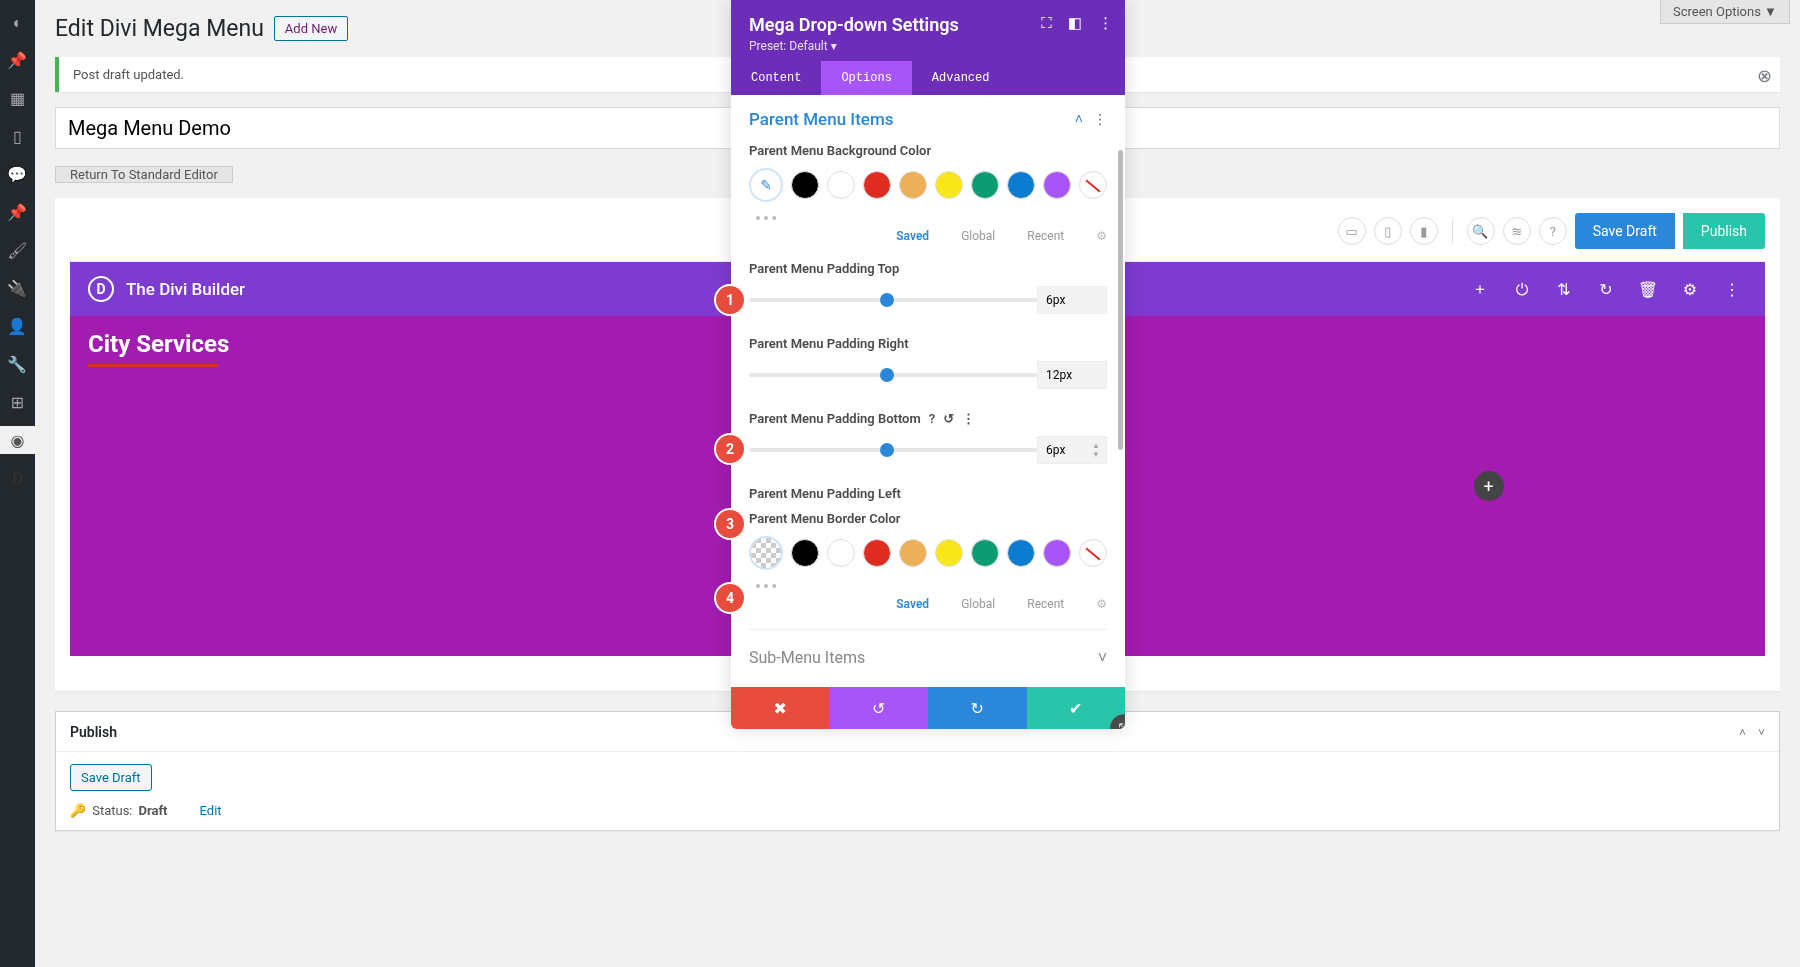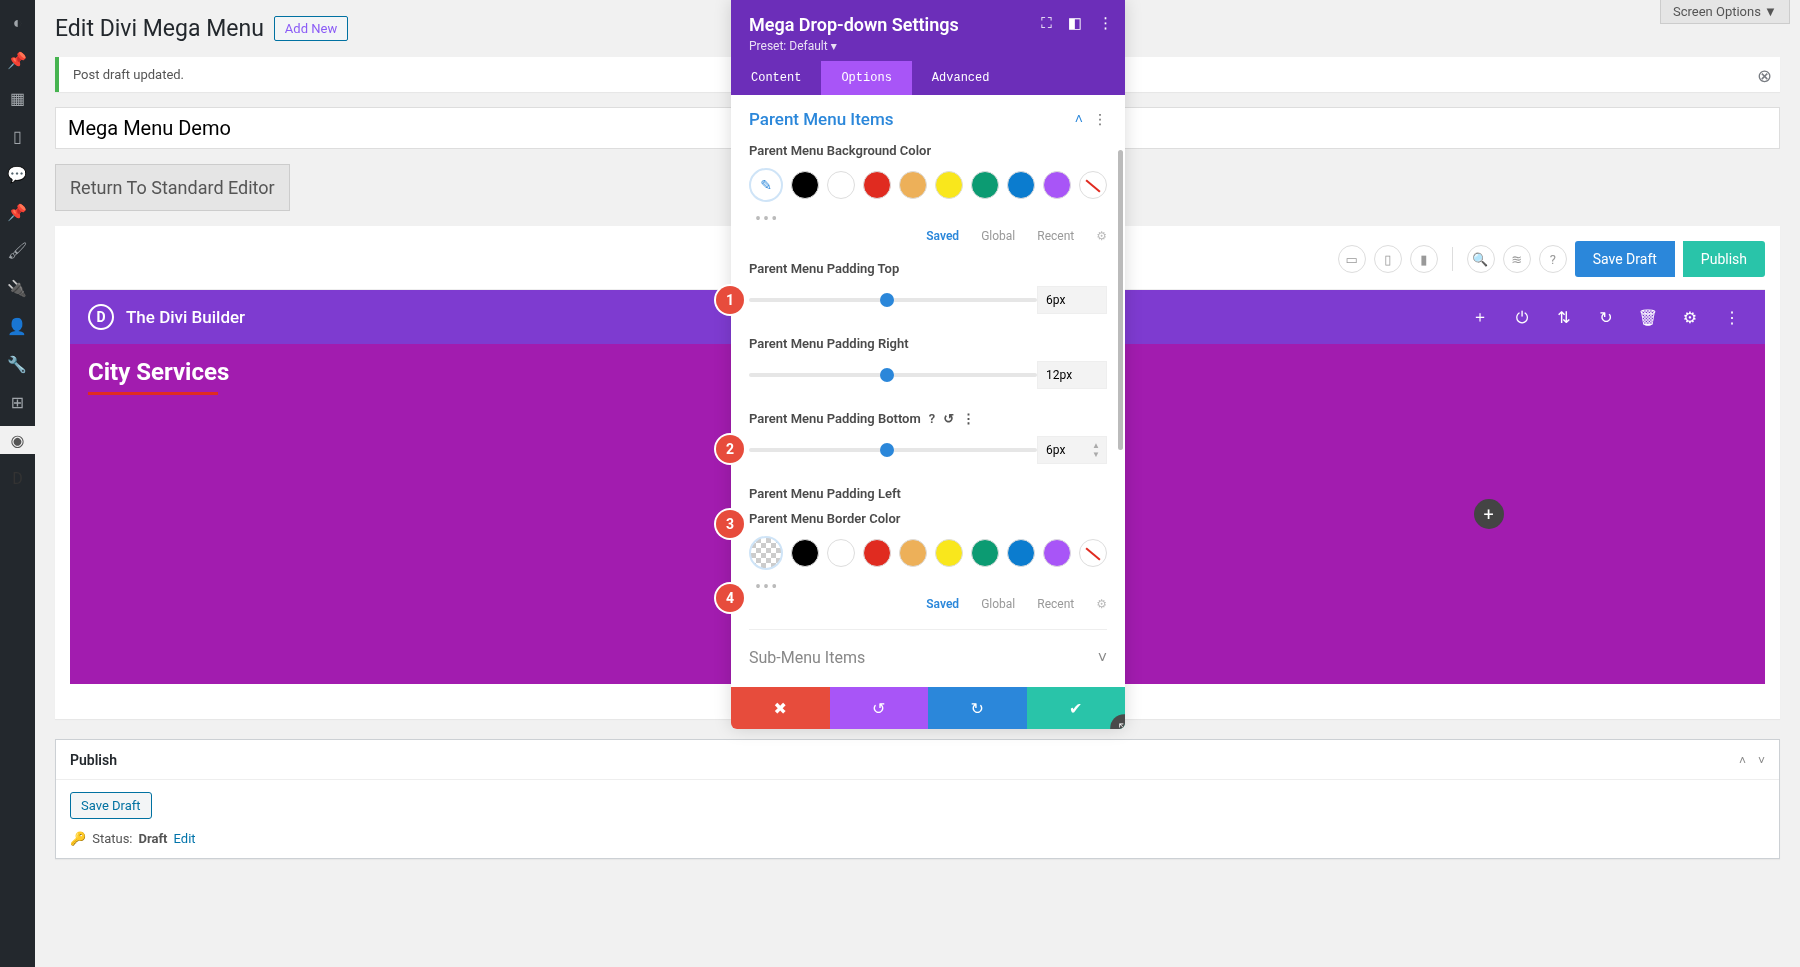--- a/index.html
+++ b/index.html
@@ -10,28 +10,28 @@
 .wp-sidebar .ic { width: 35px; height: 28px; display: flex; align-items: center; justify-content: center; color: #a0a5aa; font-size: 16px; }
 .wp-sidebar .ic.active { background: #f1f1f1; color: #555; }
 
 
 .screen-options { position: absolute; top: 0; right: 10px; background: #e5e5e5; border: 1px solid #ccc; border-top: none; padding: 4px 12px; font-size: 13px; color: #555; }
 
 
 .main { position: absolute; left: 35px; top: 0; right: 0; padding: 15px 20px; }
 .page-header { display: flex; align-items: center; gap: 10px; margin-bottom: 15px; }
 .page-title { font-size: 23px; font-weight: 400; color: #23282d; }
-.add-new-btn { border: 1px solid #0071a1; color: #8b5cf6; background: #f3f5f6; padding: 4px 10px; font-size: 13px; border-radius: 2px; }
+.add-new-btn { border: 1px solid #0071a1; color: #701a75; background: #f3f5f6; padding: 4px 10px; font-size: 13px; border-radius: 2px; }
 
 .notice { background: #fff; border-left: 4px solid #46b450; padding: 10px 38px 10px 14px; margin-bottom: 15px; position: relative; font-size: 13px; color: #555; box-shadow: 0 1px 1px rgba(0,0,0,.04); }
 .notice-dismiss { position: absolute; right: 8px; top: 8px; color: #787c82; font-size: 18px; }
 
 .title-input { width: 100%; padding: 8px 12px; font-size: 20px; border: 1px solid #ddd; background: #fff; margin-bottom: 15px; }
 
-.btn-grey { background: #e5e5e5; border: 1px solid #ccc; padding: 12px 14px; font-size: 18px; color: #555; margin-bottom: 15px; display: inline-block; }
+.btn-grey { background: #e5e5e5; border: 1px solid #ccc; padding: 0 14px; font-size: 13px; color: #555; margin-bottom: 15px; display: inline-block; }
 
 
 .builder-wrap { background: #fff; padding: 15px; margin-bottom: 20px; box-shadow: 0 1px 1px rgba(0,0,0,.04); }
 .builder-topbar { display: flex; align-items: center; justify-content: flex-end; gap: 8px; padding: 0 0 12px 0; border-bottom: 1px solid #eee; margin-bottom: 0; }
 .tb-icon { width: 28px; height: 28px; border: 1px solid #ddd; border-radius: 50%; display: inline-flex; align-items: center; justify-content: center; color: #999; font-size: 13px; }
 .tb-sep { width: 1px; height: 24px; background: #ddd; margin: 0 6px; }
 .btn-save-draft { background: #2b87da; color: #fff; border: none; padding: 10px 18px; font-size: 14px; border-radius: 3px 0 0 3px; }
 .btn-publish { background: #29c4a9; color: #fff; border: none; padding: 10px 18px; font-size: 14px; border-radius: 0 3px 3px 0; }
 
 
@@ -47,21 +47,21 @@
 .red-underline { width: 130px; height: 3px; background: #e02b20; margin-top: 6px; }
 .add-circle { width: 30px; height: 30px; border-radius: 50%; background: #444; color: #fff; display: flex; align-items: center; justify-content: center; font-size: 18px; }
 
 
 .publish-box { background: #fff; border: 1px solid #ccd0d4; box-shadow: 0 1px 1px rgba(0,0,0,.04); }
 .publish-head { padding: 10px 14px; border-bottom: 1px solid #eee; display: flex; align-items: center; justify-content: space-between; }
 .publish-head h3 { font-size: 14px; font-weight: 600; color: #23282d; }
 .publish-body { padding: 12px 14px; }
 .btn-outline { border: 1px solid #0071a1; color: #0071a1; background: #f3f5f6; padding: 5px 10px; font-size: 13px; border-radius: 3px; }
 .status-line { margin-top: 12px; font-size: 13px; color: #555; display: flex; align-items: center; gap: 6px; }
-.status-line a { color: #0073aa; text-decoration: none; }
+.status-line a { color: #0073aa; text-decoration: none; margin-left: 26px; }
 
 
 .modal { position: absolute; left: 731px; top: 0; width: 394px; background: #fff; z-index: 100; box-shadow: 0 0 18px rgba(0,0,0,.15); border-radius: 0 0 6px 6px; overflow: hidden; }
 .modal-top { background: #6c2eb9; color: #fff; padding: 14px 18px 8px; position: relative; }
 .modal-title { font-size: 18px; font-weight: 600; }
 .modal-preset { font-size: 12px; opacity: .85; margin-top: 4px; }
 .modal-top-icons { position: absolute; right: 12px; top: 14px; display: flex; gap: 16px; color: #fff; font-size: 15px;}
 .modal-tabs { background: #6c2eb9; display: flex; }
 .modal-tab { padding: 10px 20px; color: #fff; font-size: 12px; font-family: Liberation Mono, monospace; }
 .modal-tab.active { background: #a855f7; }
@@ -74,21 +74,21 @@
 .field-label .fl-icons { display: flex; gap: 8px; font-size: 13px; color: #555;}
 .field-label .fl-dots { font-weight: bold; }
 
 .swatch-row { display: flex; align-items: center; gap: 8px; margin-bottom: 6px; }
 .swatch { width: 28px; height: 28px; border-radius: 50%; border: 1px solid #ddd; }
 .swatch.dropper { border: 2px solid #cfe4f7; display: flex; align-items: center; justify-content: center; color: #2b87da; font-size: 14px; width: 34px; height: 34px;}
 .swatch.trans { background: repeating-conic-gradient(#ccc 0% 25%, #fff 0% 50%) 50% / 10px 10px; border: 2px solid #cfe4f7; width: 34px; height: 34px;}
 .swatch.reset { background: #fff; position: relative; }
 .swatch.reset:after { content:""; position:absolute; left:4px; right:4px; top:50%; height:2px; background:#e02b20; transform: rotate(40deg);}
 .dots3 { color: #bbb; font-size: 18px; letter-spacing: 2px; padding-left: 6px;}
-.swatch-meta { display: flex; justify-content: flex-end; gap: 22px; font-size: 12px; color: #999; margin-bottom: 18px; }
+.swatch-meta { display: flex; justify-content: flex-end; gap: 32px; font-size: 12px; color: #999; margin-bottom: 18px; }
 .swatch-meta .saved { color: #2b87da; font-weight: 600; }
 .gear-sm { color: #bbb; }
 
 .slider-row { display: flex; align-items: center; margin-bottom: 22px; }
 .slider-track { flex: 1; height: 4px; background: #e6e6e6; border-radius: 2px; position: relative; }
 .slider-thumb { position: absolute; top: 50%; left: 48%; transform: translate(-50%,-50%); width: 14px; height: 14px; border-radius: 50%; background: #2b87da; }
 .slider-val { width: 70px; padding: 6px 8px; background: #f3f3f3; border: 1px solid #eee; font-size: 12px; position: relative;}
 .slider-val .steppers { position: absolute; right: 2px; top: 0; bottom: 0; width: 12px; display: flex; flex-direction: column; justify-content: center; color: #aaa; font-size: 8px;}
 
 .section-collapsed { border-top: 1px solid #eee; padding: 18px 0 10px; display: flex; justify-content: space-between; align-items: center; color: #888; font-size: 16px; }

